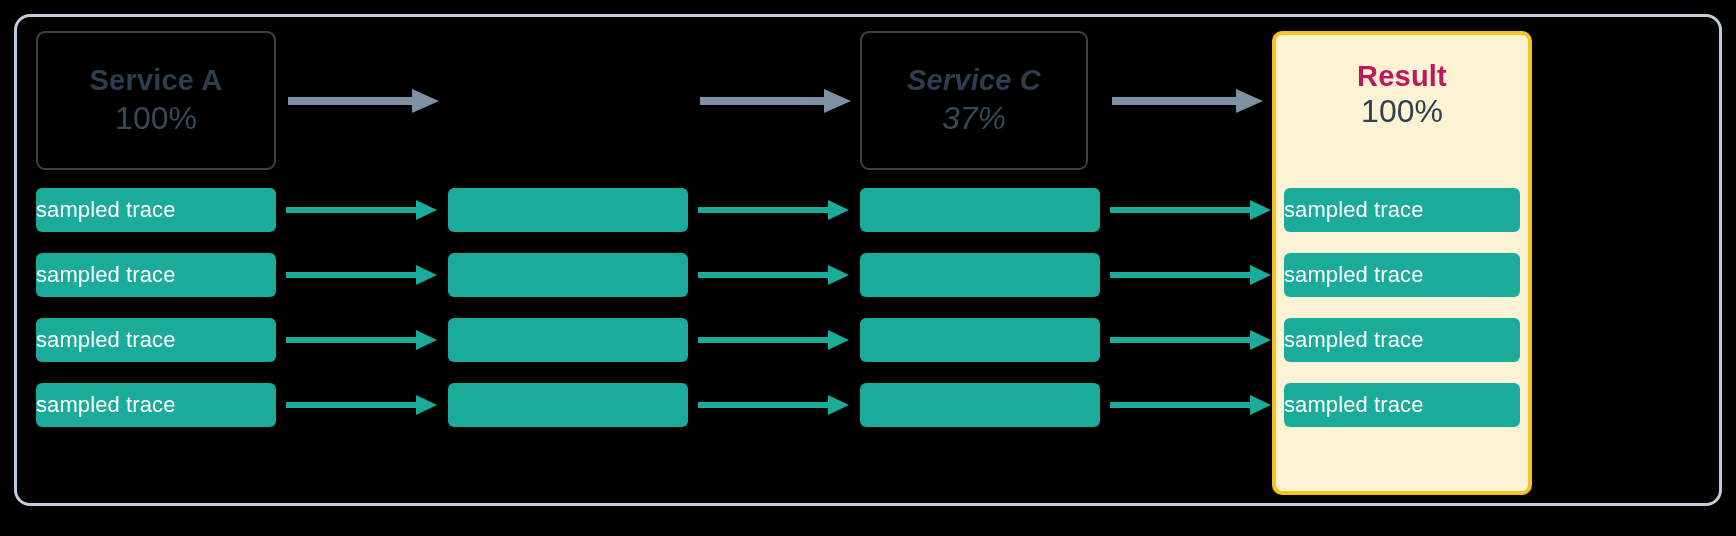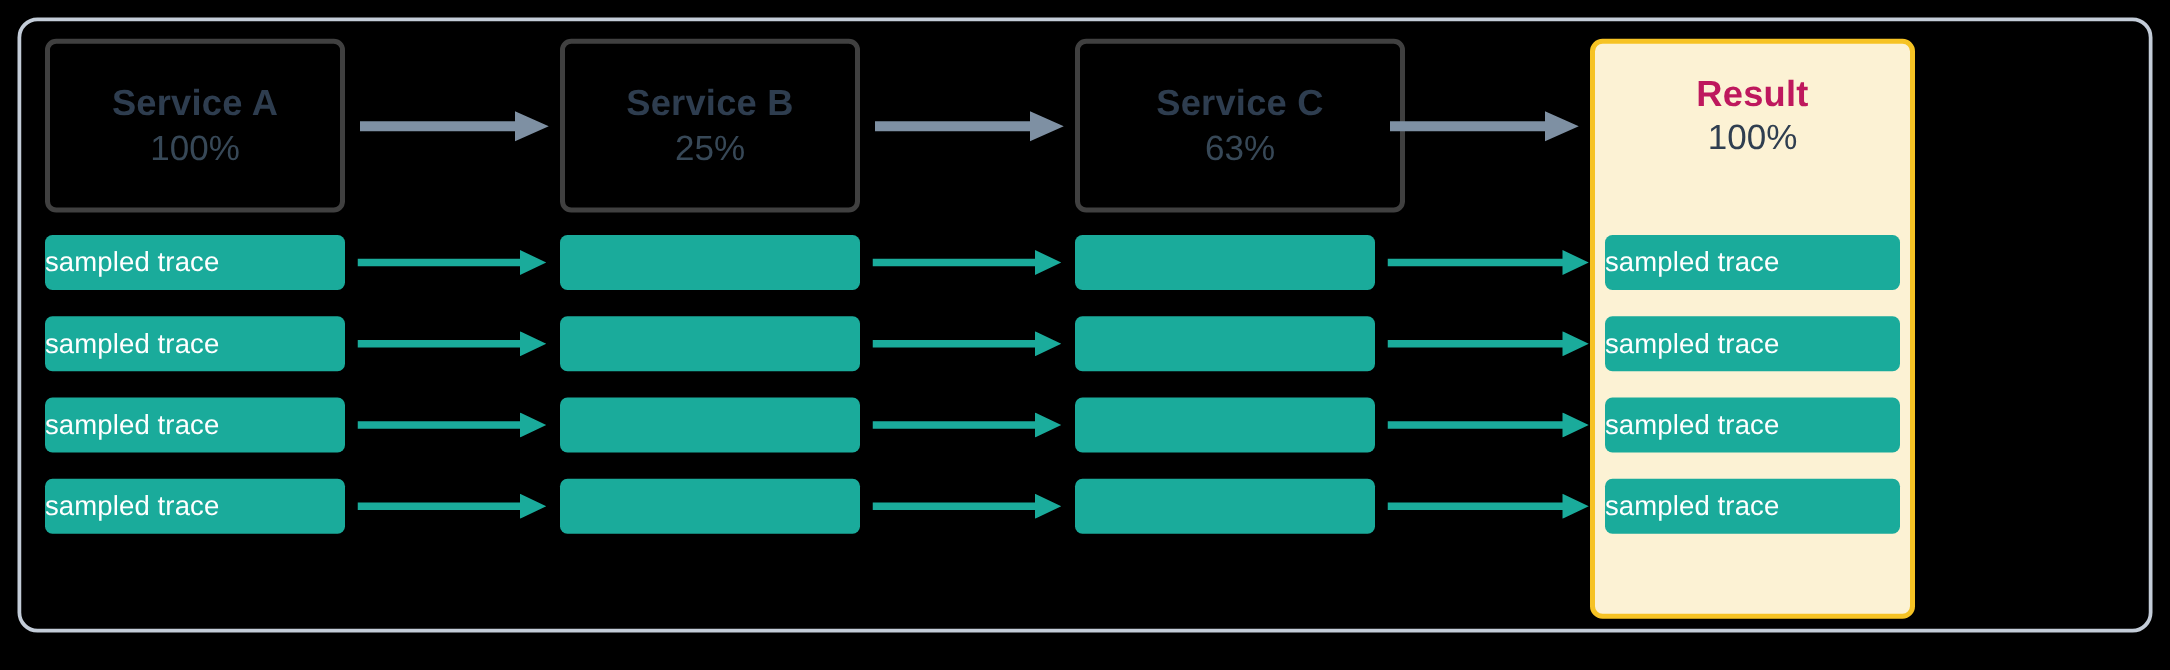--- a/index.html
+++ b/index.html
@@ -33,21 +33,21 @@
     border-radius: 16px;
     background: transparent;
   }
 
   
   .service-box {
     position: absolute;
     top: 31px;
     height: 139px;
     box-sizing: border-box;
-    border: 4px solid #404040;
+    border: 2px solid #404040;
     border-radius: 9px;
     background: transparent;
     display: flex;
     flex-direction: column;
     align-items: center;
     justify-content: center;
     gap: 6px;
   }
   .service-box.result {
     border: 4px solid #f6c324;
@@ -61,21 +61,21 @@
   }
 
   .service-name {
     font-size: 29px;
     font-weight: bold;
     color: #2e3d4f;
     letter-spacing: 0.2px;
     line-height: 1.05;
   }
   .service-pct {
-    font-size: 28px;
+    font-size: 32px;
     font-weight: 400;
     color: #374857;
     line-height: 1.05;
   }
   .service-box.result .service-name { color: #be185d; }
   .service-box.result .service-pct  { color: #2f3e50; }
 
   
   .trace-bar {
     position: absolute;
@@ -107,28 +107,24 @@
 
 <div id="canvas">
 
   <div class="outer-frame"></div>
 
   <div class="service-box" id="box-service-a" style="left:36px; width:240px;">
     <div class="service-name">Service A</div>
     <div class="service-pct">100%</div>
   </div>
 
-  <div class="service-box" id="box-service-b" style="left:448px; width:240px;">
-    <div class="service-name">Service B</div>
-    <div class="service-pct">25%</div>
-  </div>
-
-  <div class="service-box" id="box-service-c" style="left:860px; width:264px;">
+
+  <div class="service-box" id="box-service-c" style="left:860px; width:228px;font-style:italic;">
     <div class="service-name">Service C</div>
-    <div class="service-pct">63%</div>
+    <div class="service-pct">37%</div>
   </div>
 
   <div class="service-box result" id="box-result" style="left:1272px; width:260px;">
     <div class="service-name">Result</div>
     <div class="service-pct">100%</div>
   </div>
 
   <div class="arrow" style="left:288px; top:88px;">
     <svg width="152" height="26" viewBox="0 0 152 26" aria-hidden="true">
       <path d="M0 9 L124 9 L124 1 L151 13 L124 25 L124 17 L0 17 Z" fill="#7e90a3"></path>

